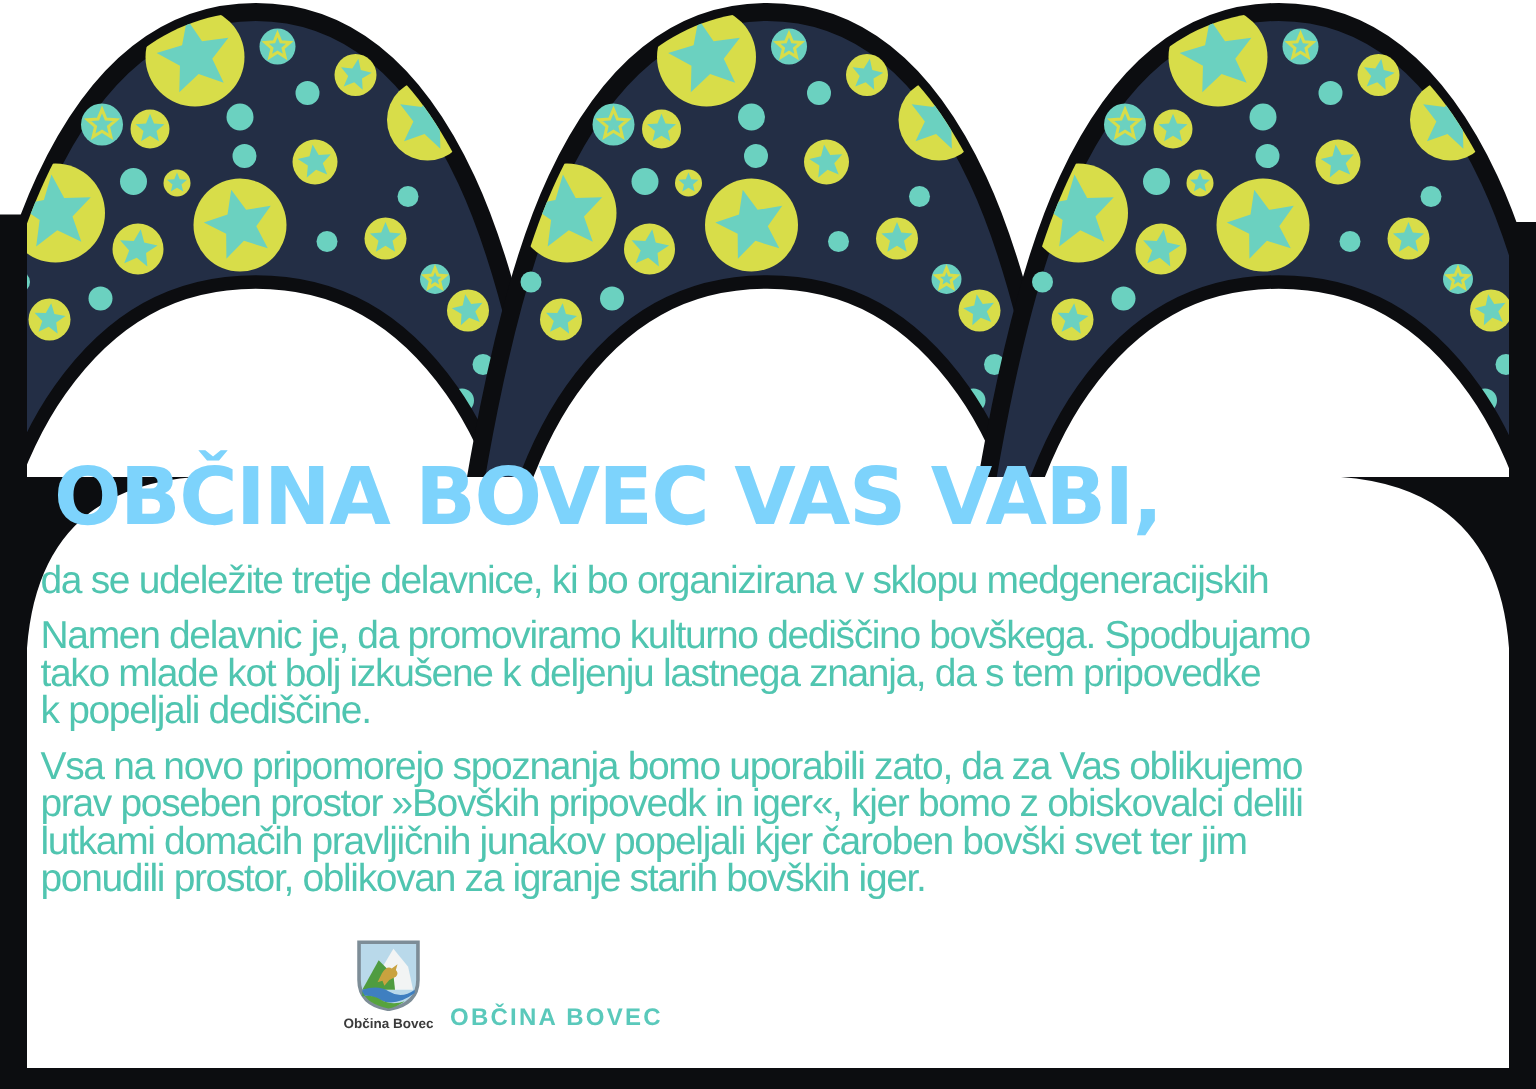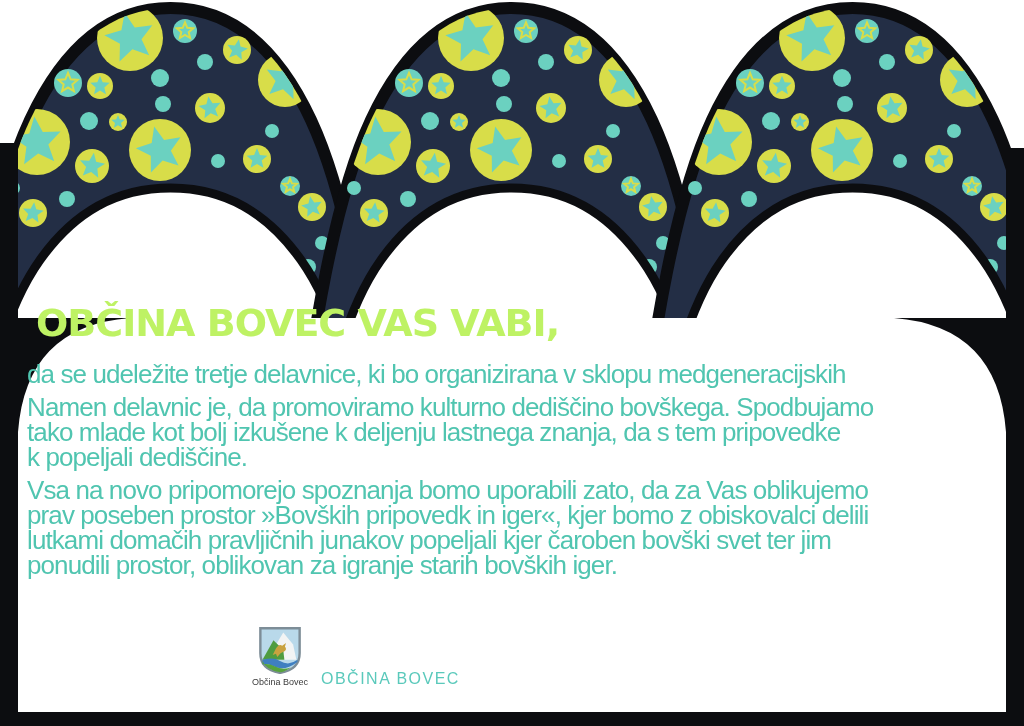--- a/index.html
+++ b/index.html
@@ -2,26 +2,26 @@
 <html><head>
 <meta charset="utf-8">
 <style>
   html,body{margin:0;padding:0;}
   body{width:1024px;height:726px;position:relative;overflow:hidden;background:#0c0d10;
        font-family:"Liberation Sans",sans-serif;}
   .stage{position:absolute;left:0;top:0;width:1024px;height:726px;}
   svg.bgart{position:absolute;left:0;top:0;}
   .title{position:absolute;left:36px;top:301px;
          font-family:"DejaVu Sans","Liberation Sans",sans-serif;
-         font-weight:bold;font-size:38px;letter-spacing:-1px;color:#bef264;white-space:nowrap;}
+         font-weight:bold;font-size:53px;letter-spacing:-1px;color:#7dd3fc;white-space:nowrap;}
   .bodytext{position:absolute;left:27px;top:362px;width:970px;
             font-size:26px;line-height:25px;letter-spacing:-0.9px;color:#50c5b0;}
-  .para{margin:0 0 8px 0;}
+  .para{margin:12px 0 8px 0;}
   .line{white-space:nowrap;}
-  .footer{position:absolute;left:251px;top:626px;height:66px;display:flex;align-items:flex-start;}
+  .footer{position:absolute;left:230px;top:626px;height:66px;display:flex;align-items:flex-start;font-weight:bold;}
   .logo-wrap{width:58px;display:flex;flex-direction:column;align-items:center;}
   .logo-caption{margin-top:3px;font-size:9px;color:#3b3b3b;letter-spacing:0px;white-space:nowrap;}
   .org-name{margin:44px 0 0 12px;font-size:16px;letter-spacing:1.5px;color:#5ac9bb;white-space:nowrap;}
 </style>
 </head>
 <body>
 
 <div class="stage">
 
   <svg class="bgart" width="1024" height="726" viewBox="0 0 1024 726">

